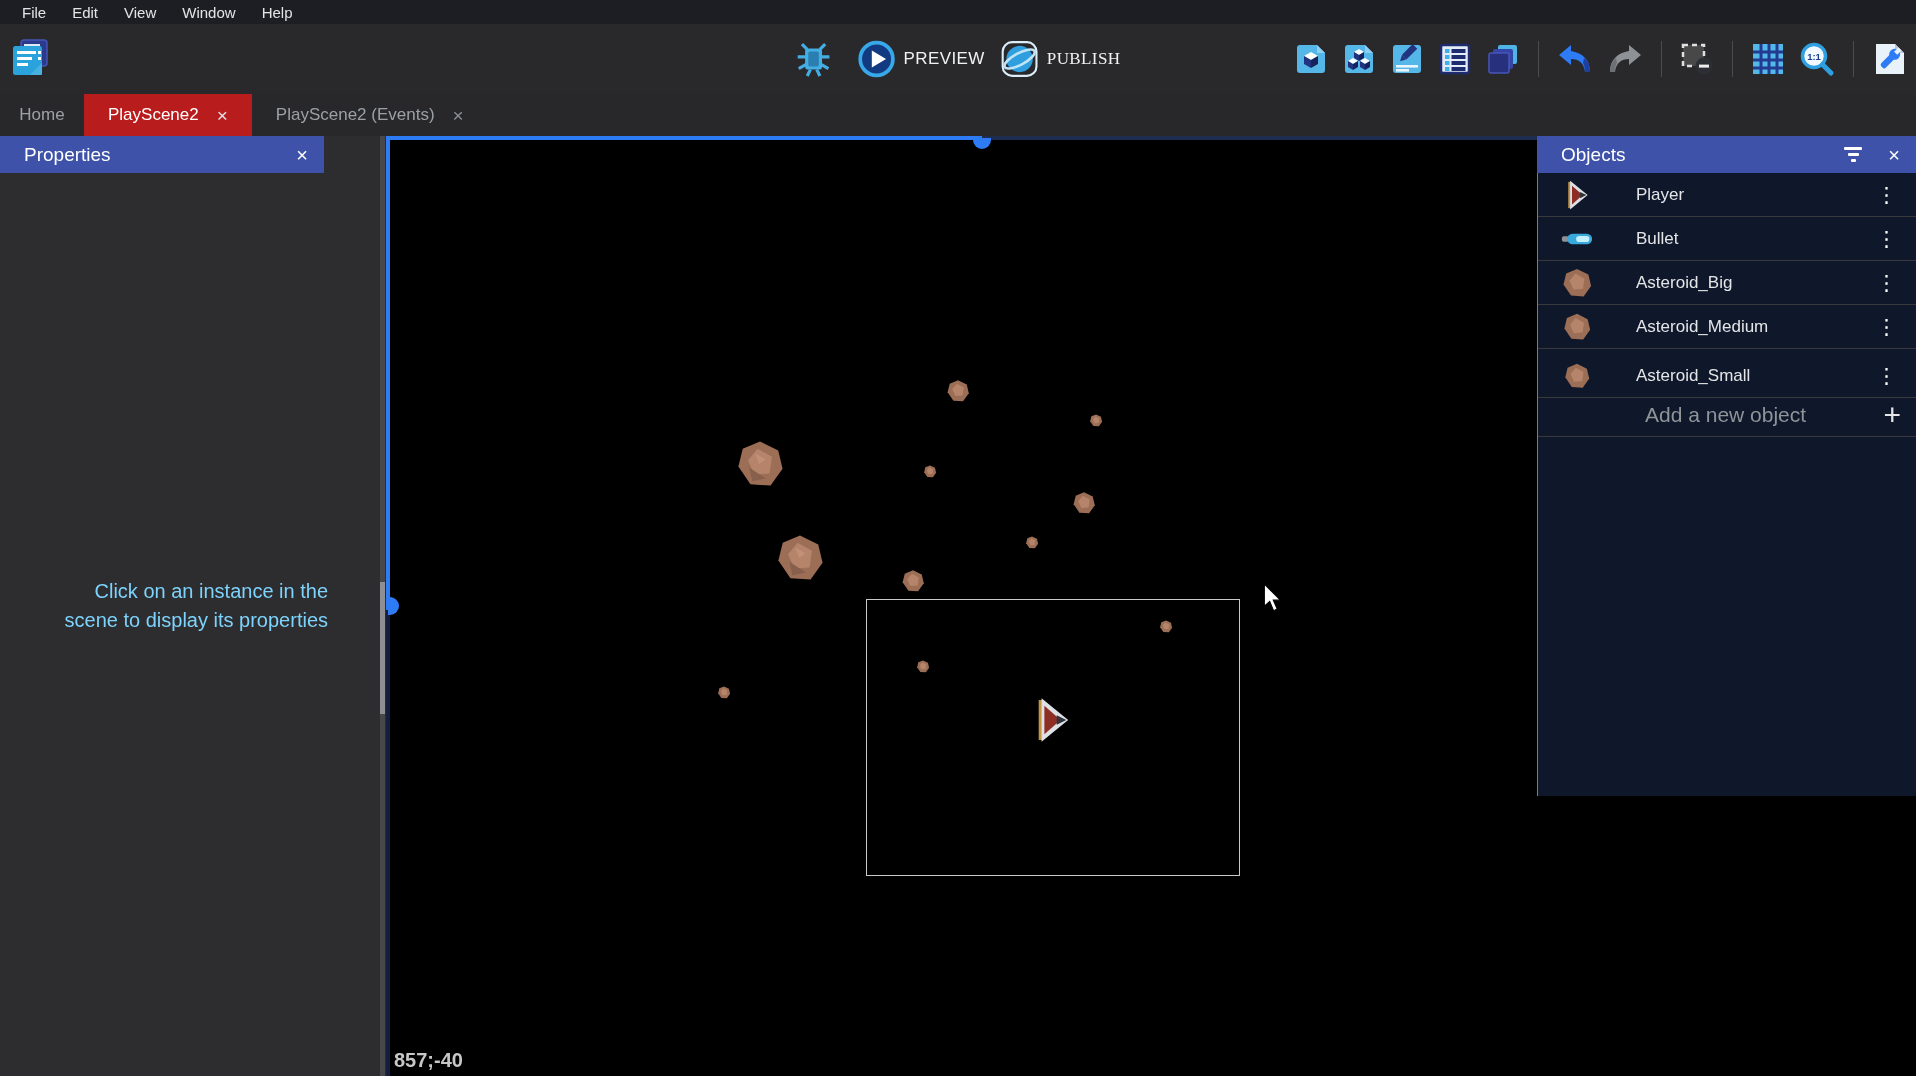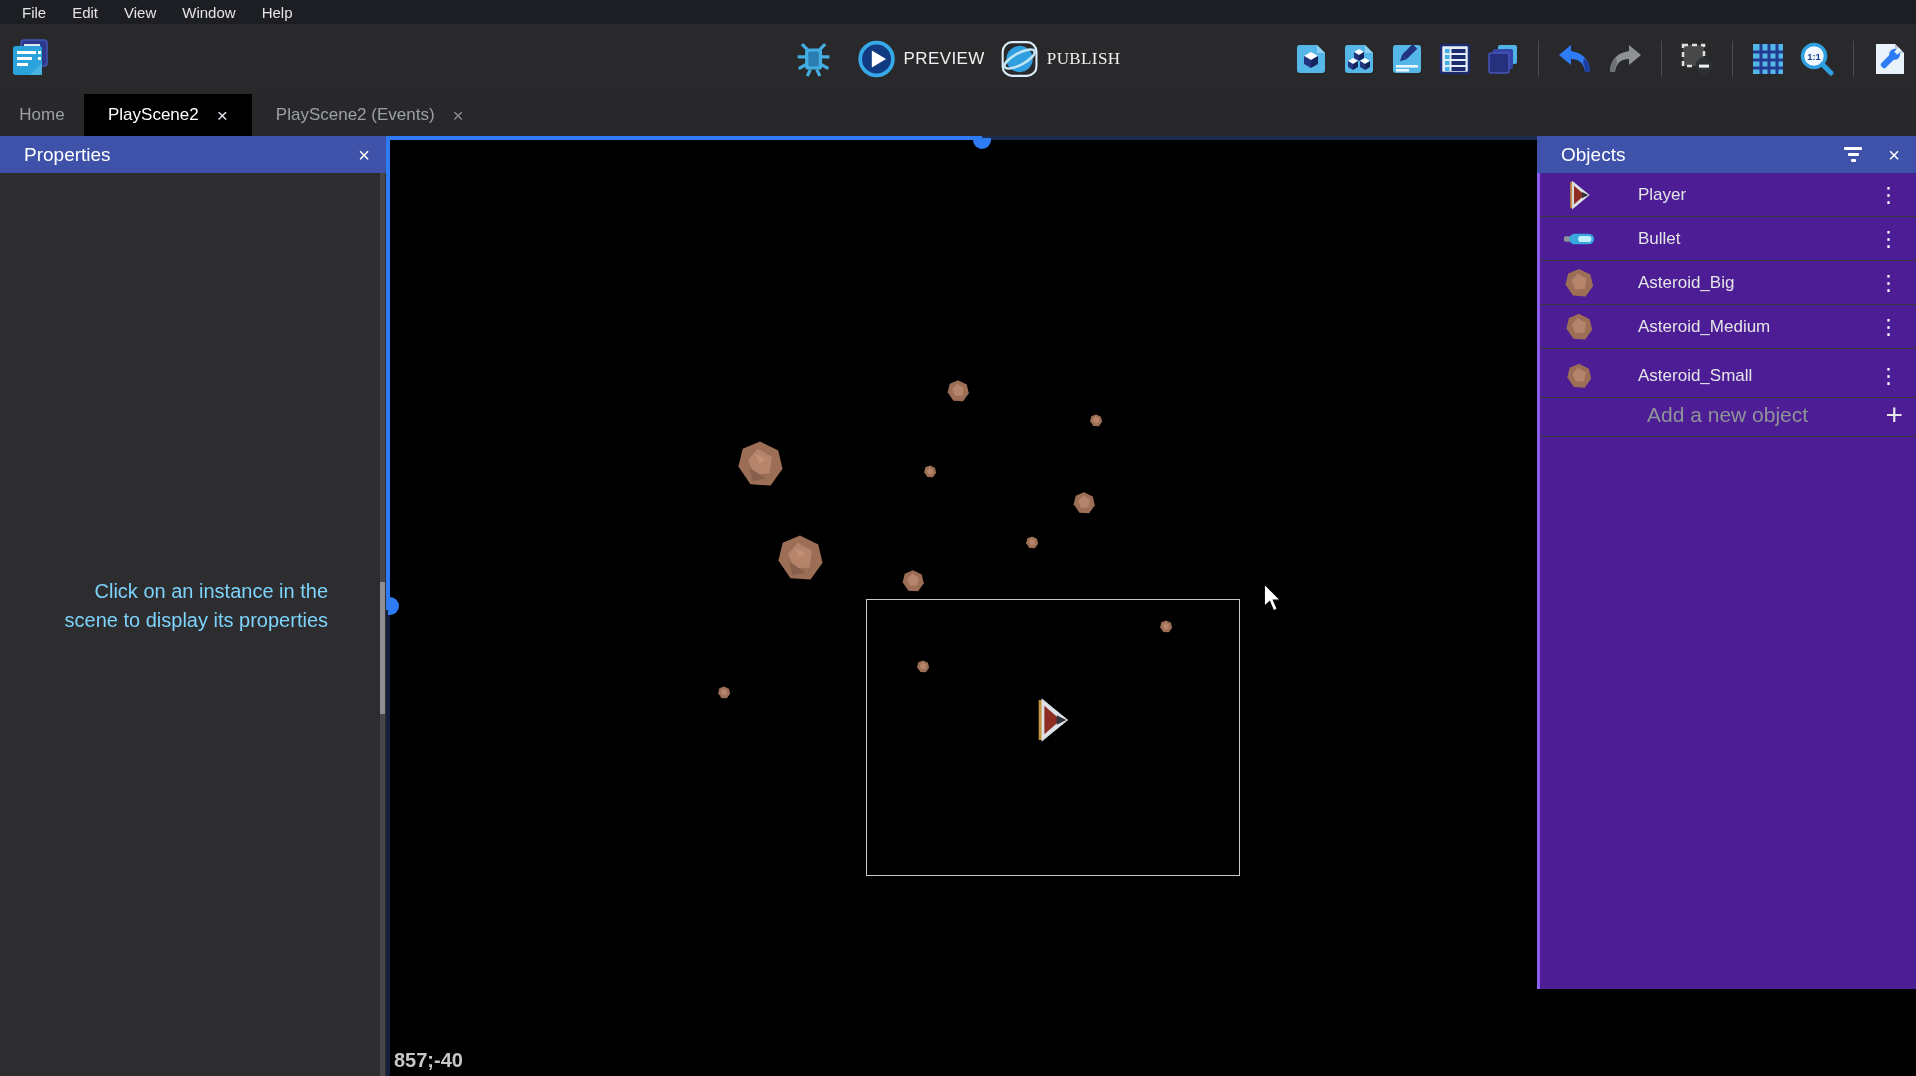--- a/index.html
+++ b/index.html
@@ -22,39 +22,39 @@
   .tb-label { color:#f0f1f2; font-size:17px; letter-spacing:0.4px; margin-left:8px; }
   .tb-btn { display:flex; align-items:center; cursor:pointer; }
   .tb-sep { width:1px; height:36px; background:#4b4b4d; margin:0 4px; }
   .icon { display:inline-flex; align-items:center; justify-content:center; }
 
   
   .tabbar { position:absolute; left:0; top:94px; width:1916px; height:42px;
     background:#28282a; display:flex; align-items:stretch; z-index:28; }
   .tab { display:flex; align-items:center; justify-content:center; gap:18px;
     padding:0 24px; font-size:17px; color:#9ba0a6; cursor:pointer; }
-  .tab.active { background:#000000; color:#ffffff; }
+  .tab.active { background:#b91c1c; color:#ffffff; }
   .tab .tclose { font-size:19px; color:#8a8f95; line-height:1; cursor:pointer; }
   .tab.active .tclose { color:#dfe3ea; }
 
   
   .panel-header { position:absolute; height:37px; background:#3d52a8; display:flex;
     align-items:center; padding:0 16px 0 24px; z-index:20; }
   .panel-title { color:#ffffff; font-size:19px; flex:1; }
   .ph-close { color:#ffffff; font-size:20px; cursor:pointer; line-height:1; }
 
   .props-panel { position:absolute; left:0; top:136px; width:386px; height:940px;
     background:#2d2d2f; z-index:10; }
   .props-msg { position:absolute; left:0; top:0; width:100%; height:100%;
     display:flex; align-items:center; justify-content:center; }
   .props-msg span { display:block; width:270px; text-align:right; color:#7dd3fc;
     font-size:20px; line-height:1.45; }
 
-  .objects-panel { position:absolute; left:1537px; top:136px; width:379px; height:853px;
-    background:#4c1d95; border-left:3px solid #8b5cf6; z-index:10; }
+  .objects-panel { position:absolute; left:1537px; top:136px; width:379px; height:660px;
+    background:#0f172a; border-left:1px solid #8b5cf6; z-index:10; }
   .obj-row { position:absolute; left:0; width:379px; height:44px; display:flex;
     align-items:center; padding:0 14px 0 22px; border-bottom:1px solid #39393c;
     cursor:pointer; }
   .obj-row .obj-icon { width:34px; height:34px; display:flex; align-items:center;
     justify-content:center; }
   .obj-row .obj-label { color:#e4e5e7; font-size:17px; margin-left:42px; flex:1; }
   .obj-menu { color:#ffffff; font-size:21px; letter-spacing:0; cursor:pointer;
     padding:0 6px; }
   .add-row { position:absolute; left:0; top:257px; width:379px; height:44px;
     display:flex; align-items:center; padding:0 16px 0 107px;
@@ -283,21 +283,21 @@
   <div class="tab active">
     <span>PlayScene2</span>
     <span class="tclose">×</span>
   </div>
   <div class="tab">
     <span>PlayScene2 (Events)</span>
     <span class="tclose">×</span>
   </div>
 </div>
 
-<div class="panel-header" style="left:0; top:136px; width:386px;">
+<div class="panel-header" style="left:0; top:136px; width:324px;">
   <span class="panel-title">Properties</span>
   <span class="ph-close">×</span>
 </div>
 <div class="props-panel">
   <div class="props-msg">
     <span>Click on an instance in the scene to display its properties</span>
   </div>
 </div>
 
 <div class="canvas">

